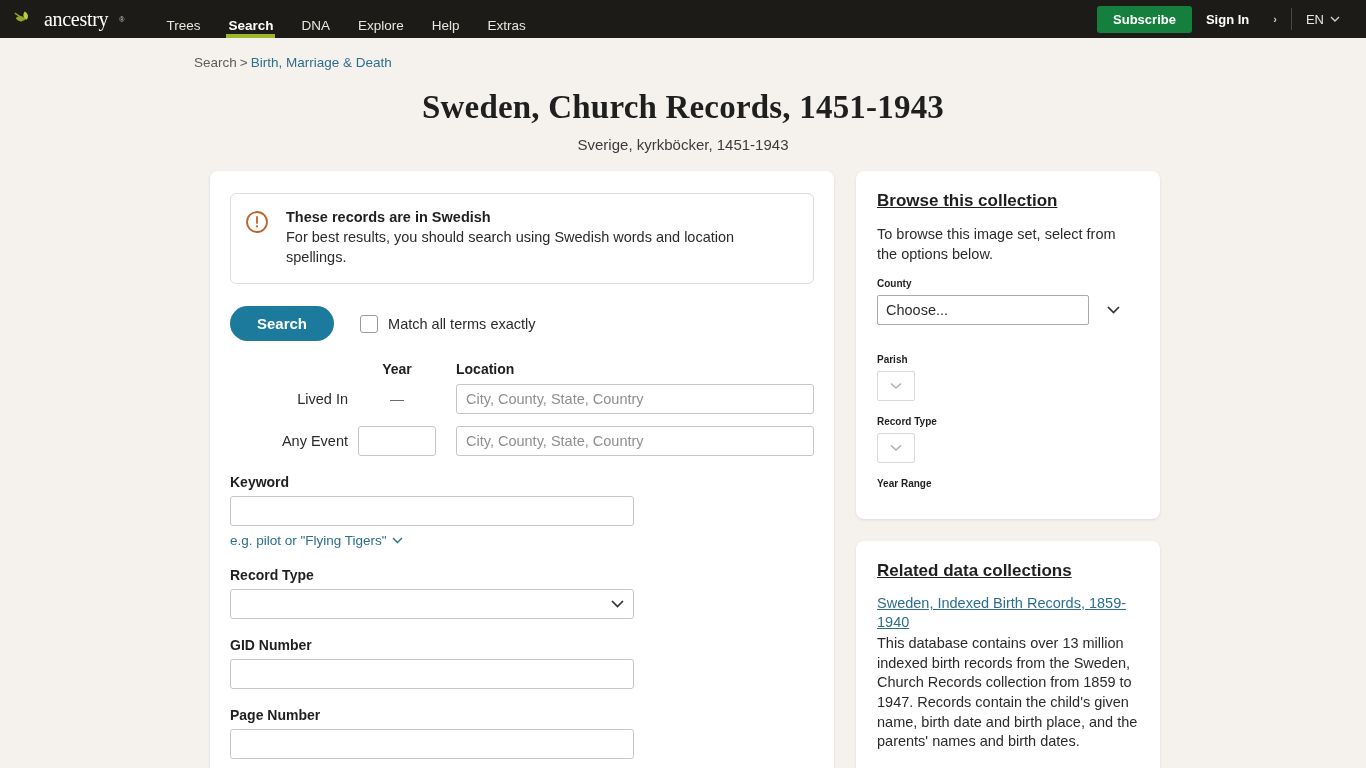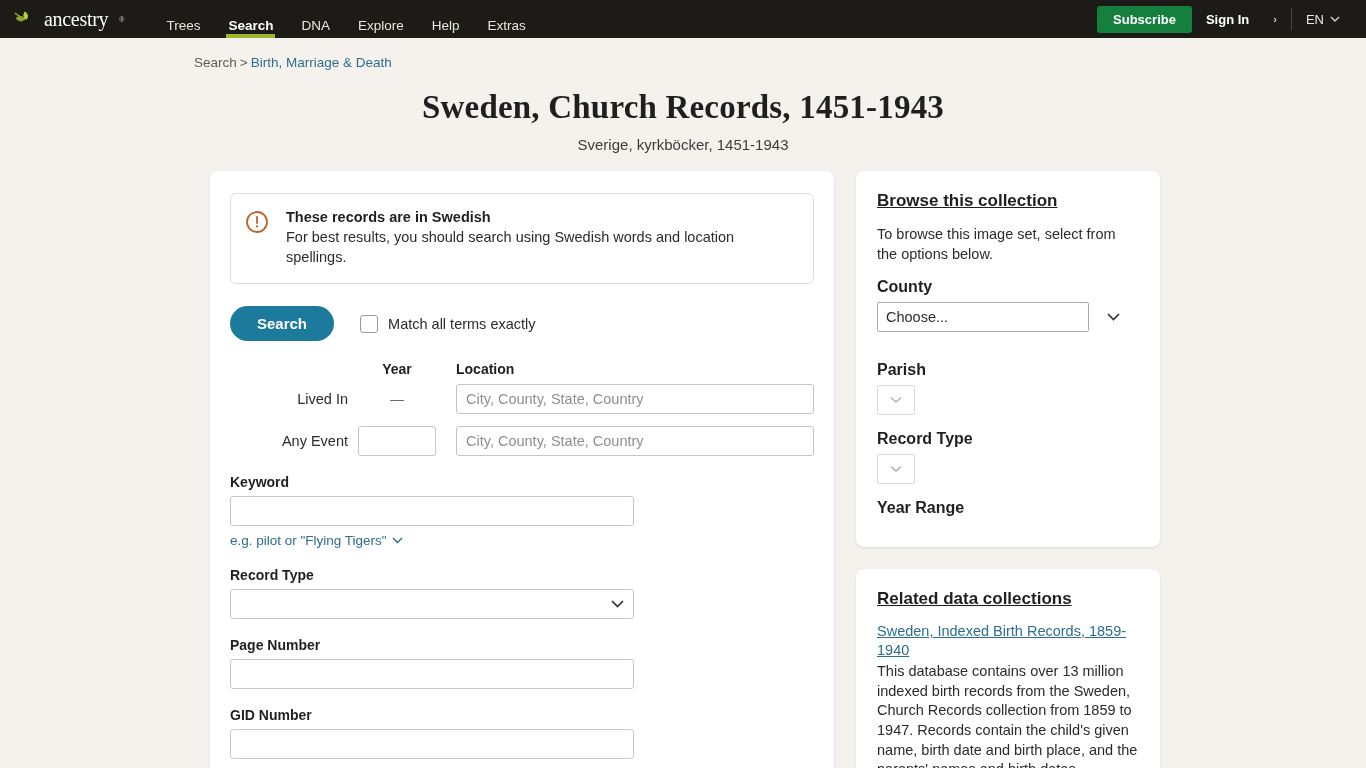--- a/index.html
+++ b/index.html
@@ -296,21 +296,21 @@
     margin: 0 0 13px 0;
     text-decoration: underline;
   }
   .side-text {
     font-size: 14.5px;
     color: #2b2b2b;
     line-height: 1.38;
     margin: 0 0 14px 0;
   }
   .side-label {
-    font-size: 16px;
+    font-size: 10px;
     font-weight: bold;
     color: #1f1f1f;
     margin-bottom: 6px;
   }
   .county-wrap { position: relative; width: 253px; margin-bottom: 29px; }
   .county-select {
     width: 212px;
     height: 30px;
     border: 1px solid #aaaaaa;
     border-radius: 2px;
@@ -473,26 +473,26 @@
         <select class="select-box">
           <option></option>
         </select>
         <svg class="select-chev" width="13" height="8" viewBox="0 0 13 8">
           <path d="M1 1 L6.5 6.5 L12 1" stroke="#333333" stroke-width="1.7" fill="none"></path>
         </svg>
       </div>
     </div>
 
     <div class="field">
+      <div class="field-label">GID Number</div>
+      <input class="input field-input" type="text" placeholder="" style="">
+    </div>
+
+    <div class="field">
       <div class="field-label">Page Number</div>
-      <input class="input field-input" type="text" placeholder="" style="">
-    </div>
-
-    <div class="field">
-      <div class="field-label">GID Number</div>
       <input class="input field-input" type="text" placeholder="" style="">
     </div>
   </div>
 
   <div class="side">
 
     <div class="card side-card">
       <div class="side-title">Browse this collection</div>
       <div class="side-text">To browse this image set, select from the options below.</div>
 

